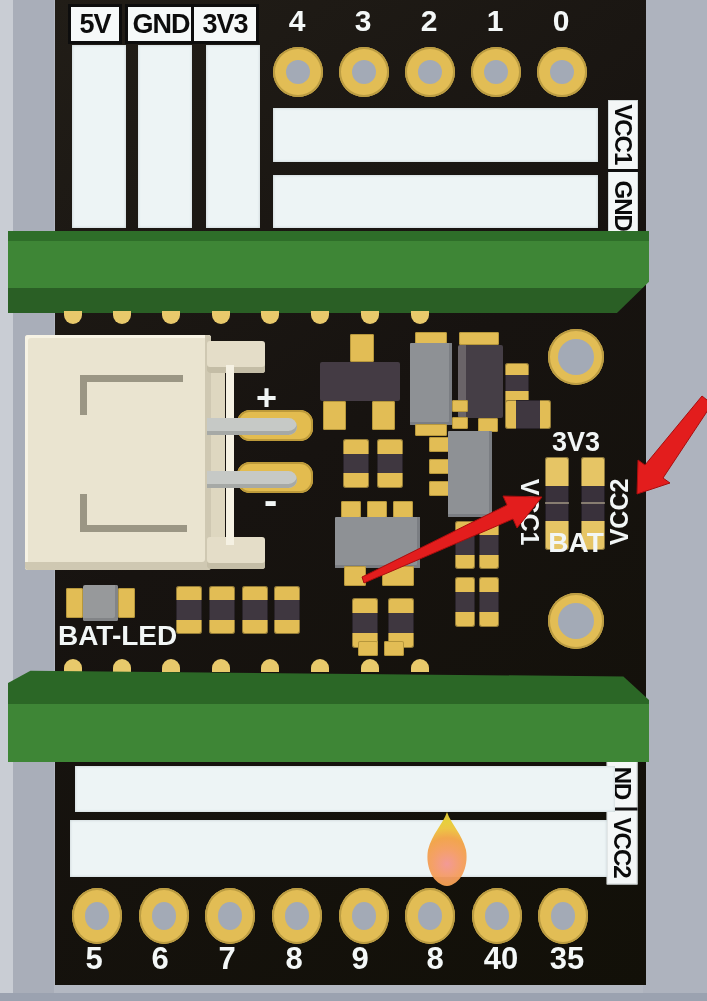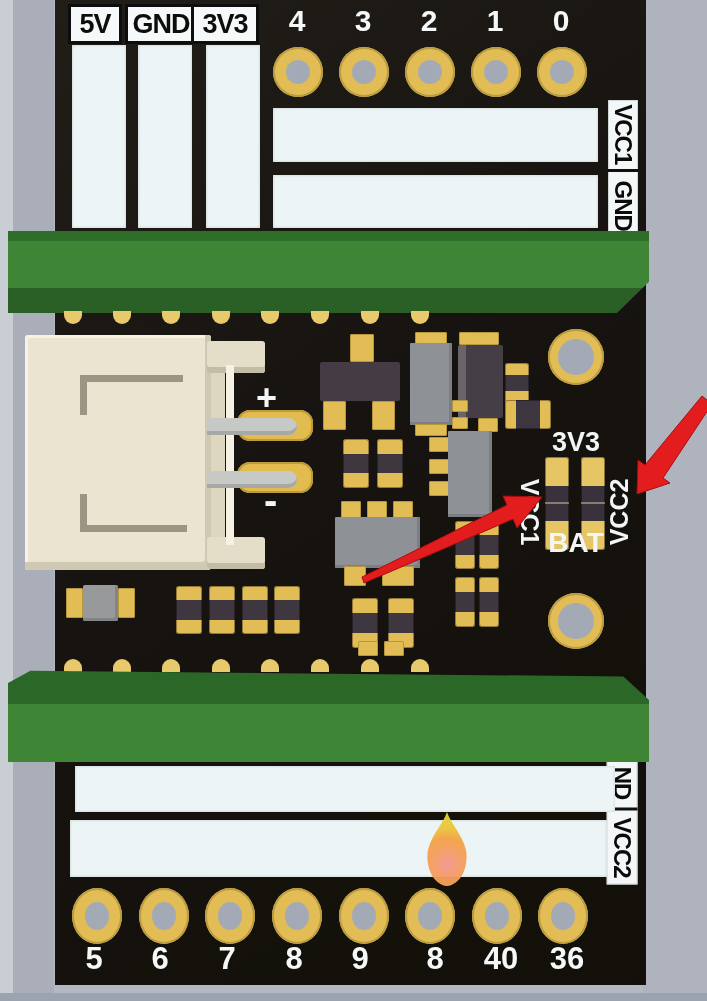--- a/index.html
+++ b/index.html
@@ -146,20 +146,21 @@
   <div class="abs smdv" style="left:176px;top:586px;width:26px;height:48px;"></div>
   <div class="abs smdv" style="left:209px;top:586px;width:26px;height:48px;"></div>
   <div class="abs smdv" style="left:242px;top:586px;width:26px;height:48px;"></div>
   <div class="abs smdv" style="left:274px;top:586px;width:26px;height:48px;"></div>
   <div class="abs gold" style="left:358px;top:641px;width:20px;height:15px;"></div>
   <div class="abs gold" style="left:384px;top:641px;width:20px;height:15px;"></div>
 
   <div class="abs gold" style="left:66px;top:588px;width:17px;height:30px;"></div>
   <div class="abs" style="left:83px;top:585px;width:35px;height:36px;background:#97999b;border-radius:2px;box-shadow:inset -3px -3px 0 #828487;"></div>
   <div class="abs gold" style="left:118px;top:588px;width:17px;height:30px;"></div>
+  <div class="abs silk" style="left:58px;top:620px;font-size:28px;">BAT-LED</div>
 
   <div class="abs jmp" style="left:545px;top:457px;width:24px;height:93px;"></div>
   <div class="abs jmp" style="left:581px;top:457px;width:24px;height:93px;"></div>
   <div class="abs" style="left:545px;top:502px;width:24px;height:2px;background:rgba(230,220,180,.45);"></div>
   <div class="abs" style="left:581px;top:502px;width:24px;height:2px;background:rgba(230,220,180,.45);"></div>
 
   <div class="abs silk" style="left:548px;top:427px;width:56px;text-align:center;font-size:27px;">3V3</div>
   <div class="abs silk" style="left:545px;top:527px;width:62px;text-align:center;font-size:28px;">BAT</div>
   <div class="abs" style="left:517px;top:461px;width:26px;height:102px;">
     <div class="vrot centerlab silk" style="left:-38px;top:38px;width:102px;height:26px;transform:rotate(90deg);">VCC1</div>
@@ -231,21 +232,21 @@
       <div class="hole" style="inset:14px 13px;"></div>
     </div>
 
   <div class="abs numlab" style="left:64px;top:941px;width:60px;font-size:31px;">5</div>
   <div class="abs numlab" style="left:130px;top:941px;width:60px;font-size:31px;">6</div>
   <div class="abs numlab" style="left:197px;top:941px;width:60px;font-size:31px;">7</div>
   <div class="abs numlab" style="left:264px;top:941px;width:60px;font-size:31px;">8</div>
   <div class="abs numlab" style="left:330px;top:941px;width:60px;font-size:31px;">9</div>
   <div class="abs numlab" style="left:405px;top:941px;width:60px;font-size:31px;">8</div>
   <div class="abs numlab" style="left:471px;top:941px;width:60px;font-size:31px;">40</div>
-  <div class="abs numlab" style="left:537px;top:941px;width:60px;font-size:31px;">36</div>
+  <div class="abs numlab" style="left:537px;top:941px;width:60px;font-size:31px;">35</div>
 
   <svg class="abs" style="left:420px;top:810px;" width="54" height="80" viewBox="0 0 54 80">
     <defs>
       <radialGradient id="flameGrad" gradientUnits="userSpaceOnUse" cx="27" cy="54" r="42">
         <stop offset="0" stop-color="#f39692"></stop>
         <stop offset="0.35" stop-color="#f59d61"></stop>
         <stop offset="0.62" stop-color="#f2a246"></stop>
         <stop offset="0.85" stop-color="#edc43d"></stop>
         <stop offset="1" stop-color="#e7cd35"></stop>
       </radialGradient>

